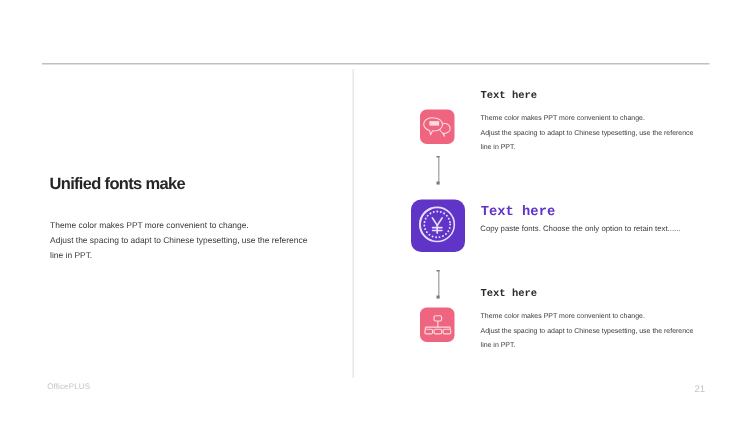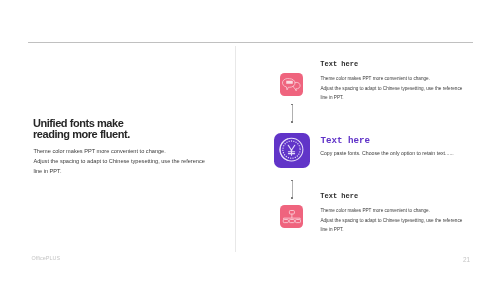--- a/index.html
+++ b/index.html
@@ -54,21 +54,20 @@
 </head>
 <body>
 
 <div class="slide">
 
   <div class="hline"></div>
   <div class="vline"></div>
 
   <div class="title">
     <div>Unified fonts make</div>
-    <div>reading more fluent.</div>
   </div>
 
   <div class="lead">
     <div>Theme color makes PPT more convenient to change.</div>
     <div>Adjust the spacing to adapt to Chinese typesetting, use the reference</div>
     <div>line in PPT.</div>
   </div>
 
   <div class="iconbox pink ib1">
     <svg width="23" height="23" viewBox="0 0 92 92">

